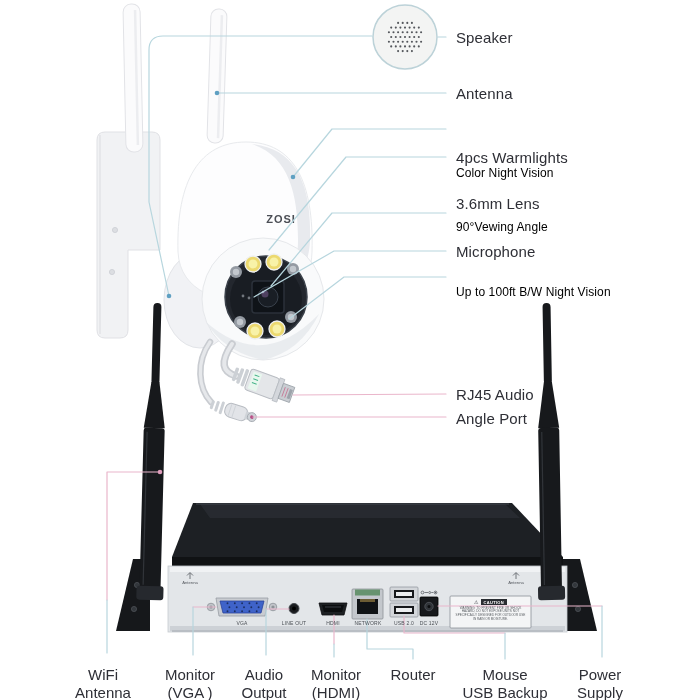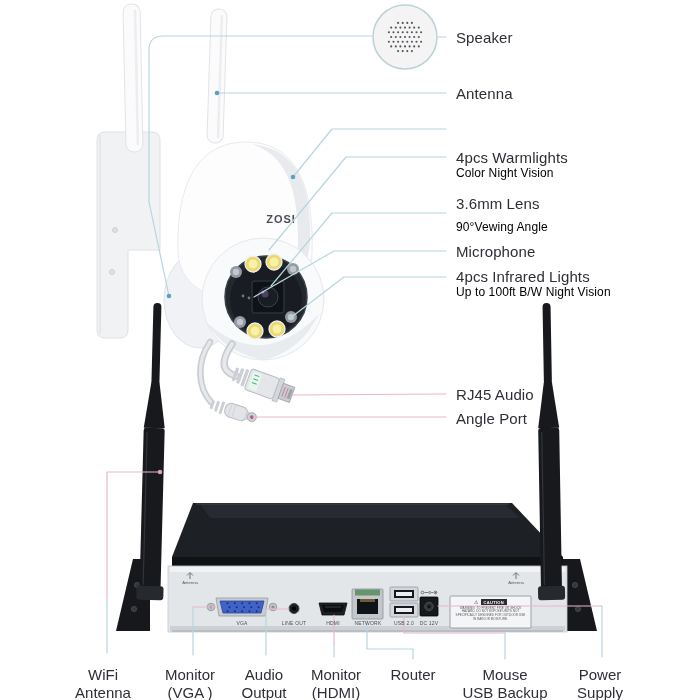--- a/index.html
+++ b/index.html
@@ -325,21 +325,20 @@
   </g>
 </svg>
 
 <div class="callout" style="top:29px">Speaker</div>
 <div class="callout" style="top:85px">Antenna</div>
 <div class="callout" style="top:149px">4pcs Warmlights</div>
 <div class="callout sub" style="top:166px">Color Night Vision</div>
 <div class="callout" style="top:195px">3.6mm Lens</div>
 <div class="callout sub" style="top:220px">90°Vewing Angle</div>
 <div class="callout" style="top:243px">Microphone</div>
-<div class="callout" style="top:268px">4pcs Infrared Lights</div>
 <div class="callout sub" style="top:285px">Up to 100ft B/W Night Vision</div>
 <div class="callout" style="top:386px">RJ45 Audio</div>
 <div class="callout" style="top:410px">Angle Port</div>
 
 <div class="bcallout" style="left:103px;top:666px">WiFi
 Antenna</div>
 <div class="bcallout" style="left:190px;top:666px">Monitor
 (VGA )</div>
 <div class="bcallout" style="left:264px;top:666px">Audio
 Output</div>

